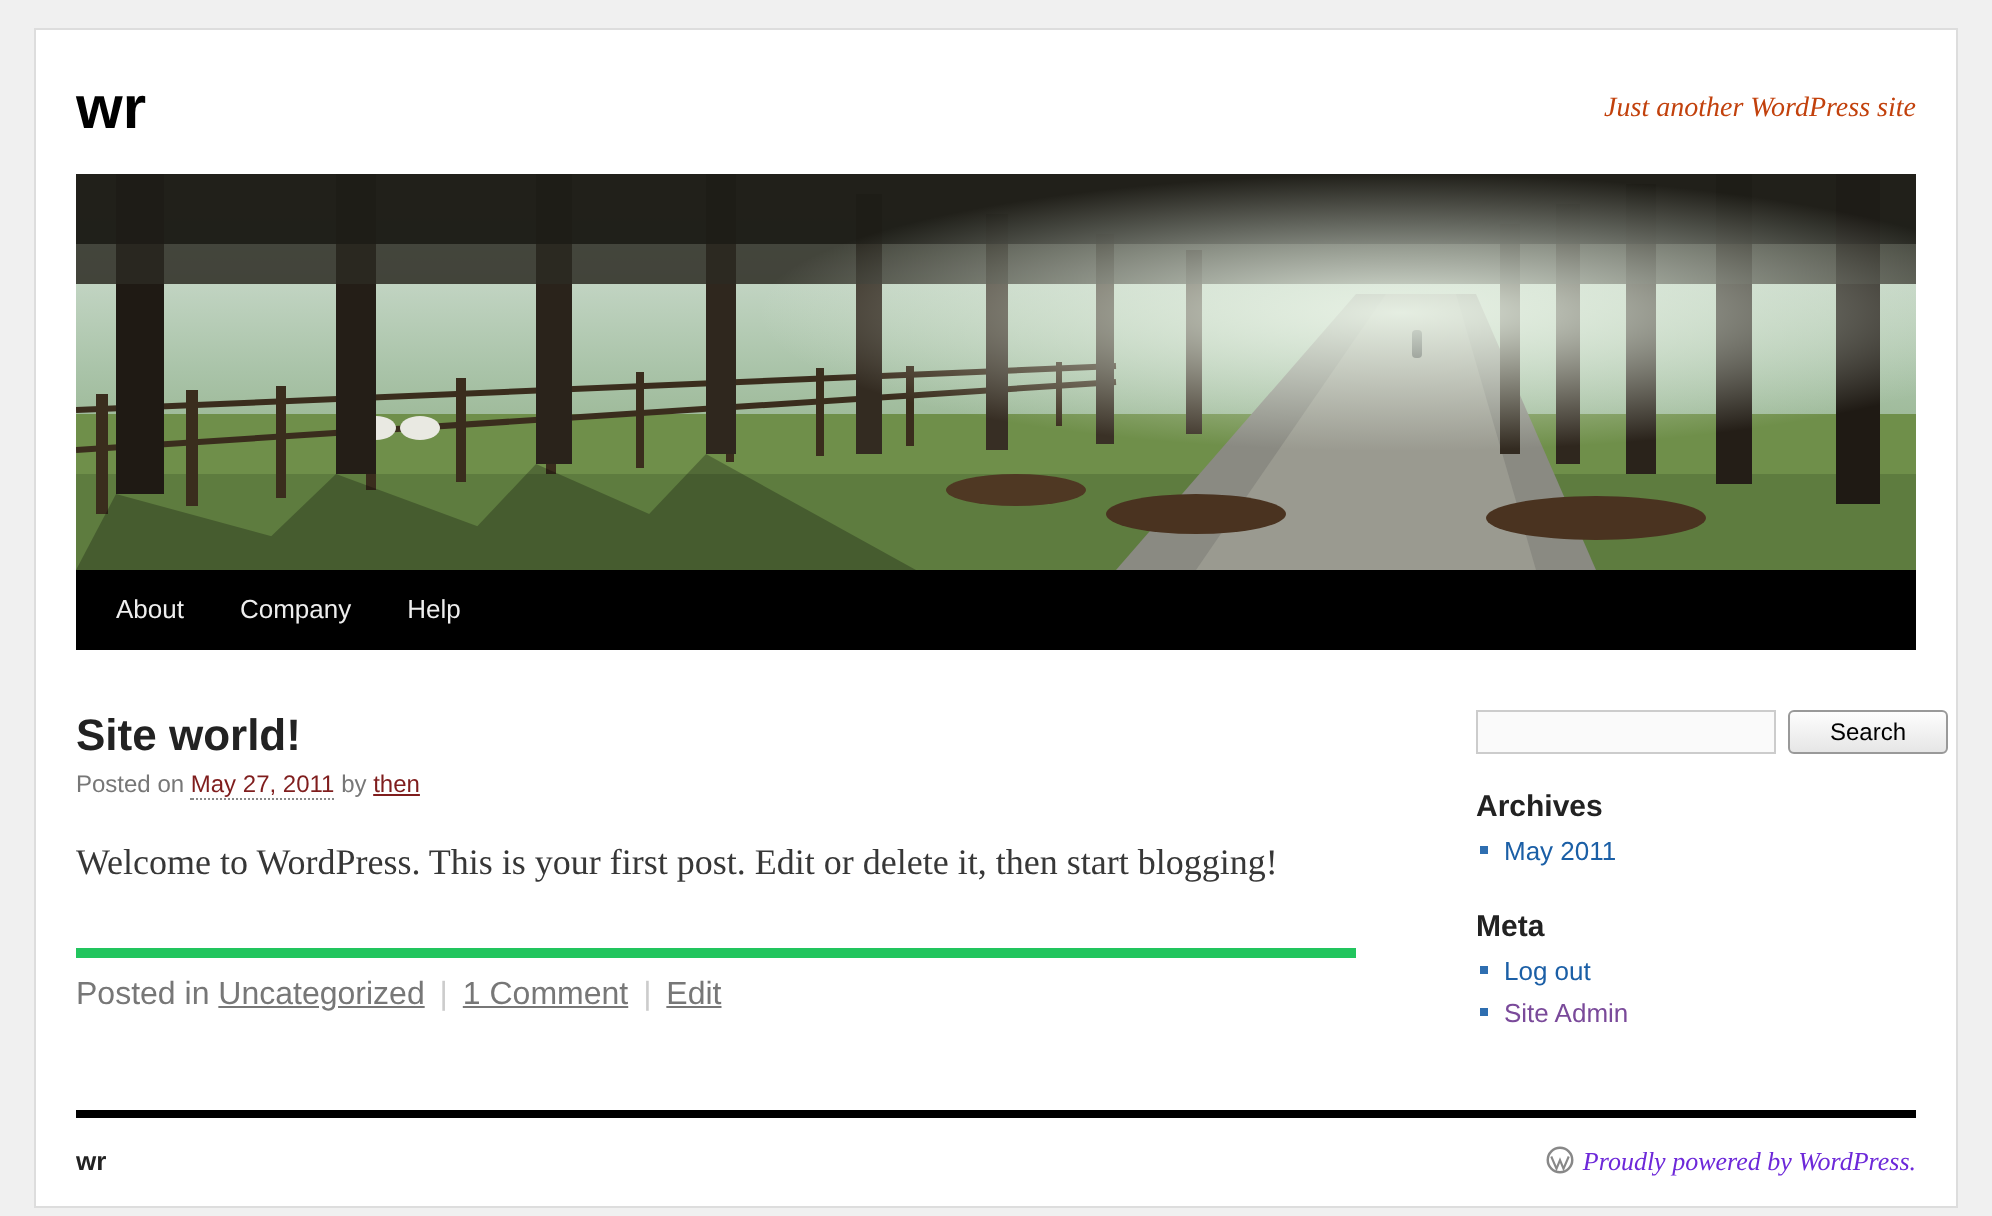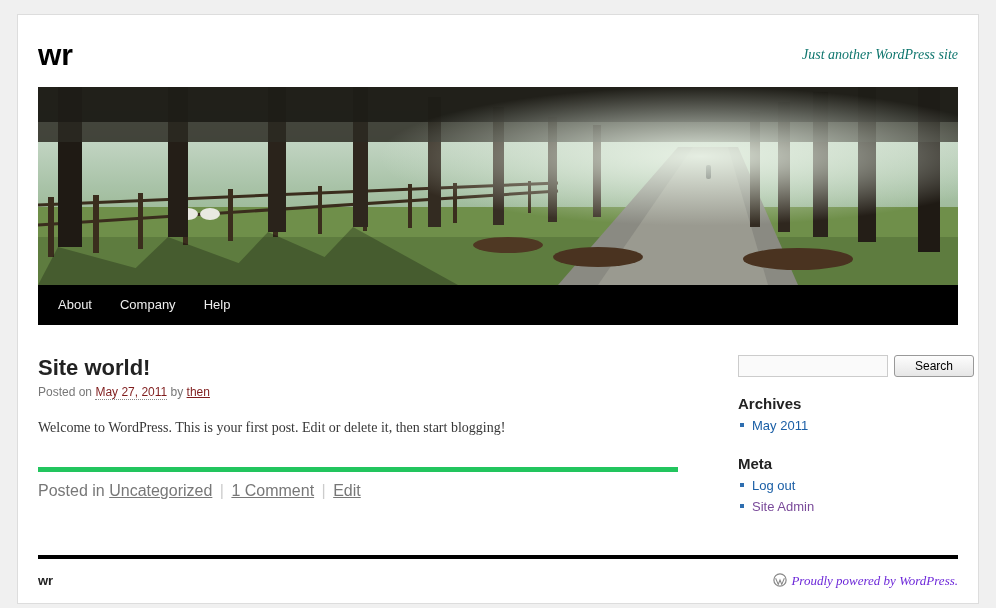--- a/index.html
+++ b/index.html
@@ -25,21 +25,21 @@
     font-weight: bold;
     line-height: 36px;
     margin: 0;
     font-family: "Helvetica Neue", Helvetica, Arial, sans-serif;
   }
   #site-title a { color:#000; text-decoration:none; }
   #site-description {
     float: right;
     font-family: Georgia, "Times New Roman", serif;
     font-style: italic;
-    color: #0f766e;
+    color: #c2410c;
     font-size: 14px;
     margin-top: 10px;
   }
   #header-image {
     clear: both;
     height: 198px;
     margin: 0 20px;
     position: relative;
     overflow:hidden;
   }
@@ -79,21 +79,21 @@
   .entry-title a { color:#222; text-decoration:none; }
   .entry-meta {
     color:#777;
     font-size:12px;
     font-family: "Helvetica Neue", Helvetica, Arial, sans-serif;
   }
   .entry-meta a { color:#7f1d1d; text-decoration:underline;margin-top:12px; }
   .dotted { border-bottom: 1px dotted #888; text-decoration:none !important; padding-bottom:0; }
   .entry-content {
     font-family: Georgia, "Times New Roman", serif;
-    font-size: 14px;
+    font-size: 18px;
     color:#373737;
     line-height:1.6;
     margin: 18px 0 28px 0;
   }
   .entry-utility {
     color:#777;
     font-size:16px;
     border-top:5px solid #22c55e;
     padding-top:10px;
   }

